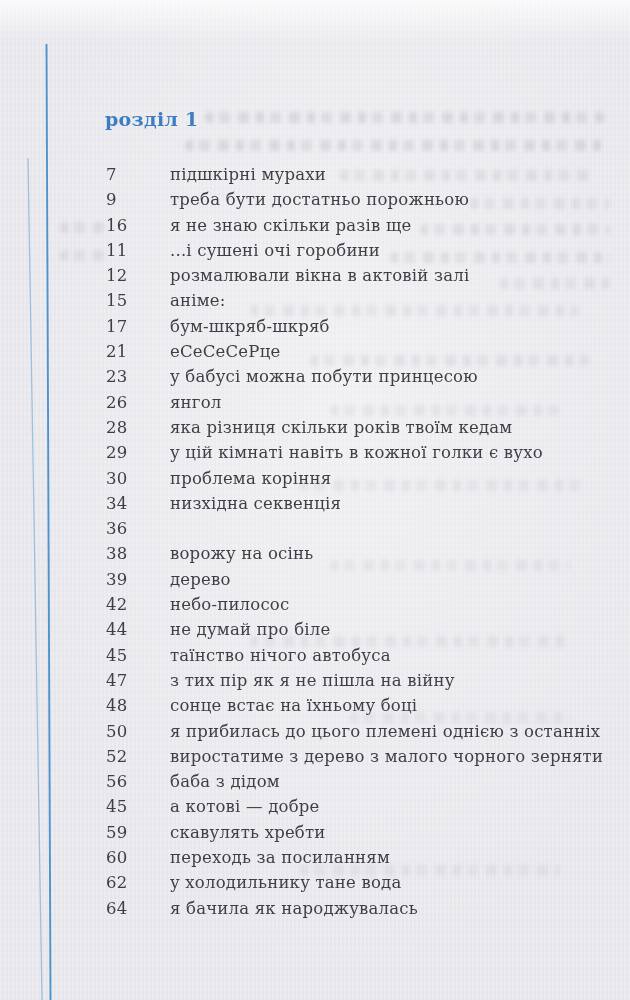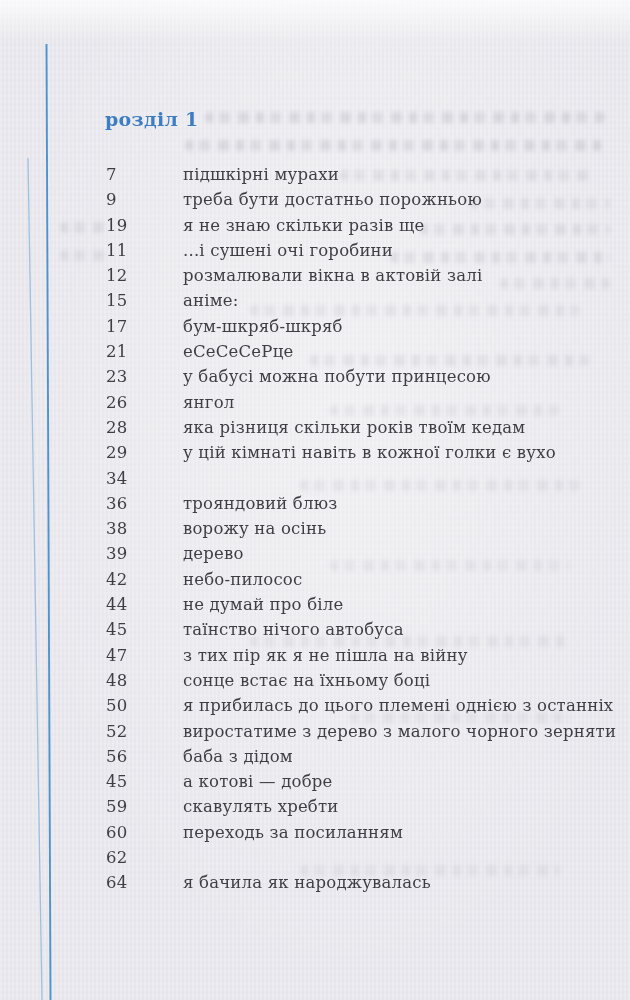--- a/index.html
+++ b/index.html
@@ -34,21 +34,20 @@
     height:25.3px;line-height:25.3px;
     color:var(--text-color,#3e3e44);
     font-size:16.5px;letter-spacing:.2px;
     white-space:nowrap;
   }
   .toc-num{
     flex:0 0 64px;
   }
   .toc-title{
     flex:1 1 auto;
-    margin-left:13px;
   }
   
   .bleed{
     position:absolute;height:11px;
     filter:blur(2px);opacity:.38;border-radius:5px;
     background:repeating-linear-gradient(90deg,
       rgba(120,122,138,.5) 0 8px, rgba(120,122,138,0) 8px 14px,
       rgba(120,122,138,.38) 14px 25px, rgba(120,122,138,0) 25px 33px,
       rgba(120,122,138,.45) 33px 44px, rgba(120,122,138,0) 44px 51px);
     pointer-events:none;
@@ -91,21 +90,21 @@
       <span class="toc-num">7</span>
       <span class="toc-title">підшкірні мурахи</span>
     </div>
 
     <div class="toc-row">
       <span class="toc-num">9</span>
       <span class="toc-title">треба бути достатньо порожньою</span>
     </div>
 
     <div class="toc-row">
-      <span class="toc-num">19</span>
+      <span class="toc-num">16</span>
       <span class="toc-title">я не знаю скільки разів ще</span>
     </div>
 
     <div class="toc-row">
       <span class="toc-num">11</span>
       <span class="toc-title">...і сушені очі горобини</span>
     </div>
 
     <div class="toc-row">
       <span class="toc-num">12</span>
@@ -141,28 +140,32 @@
     <div class="toc-row">
       <span class="toc-num">28</span>
       <span class="toc-title">яка різниця скільки років твоїм кедам</span>
     </div>
 
     <div class="toc-row">
       <span class="toc-num">29</span>
       <span class="toc-title">у цій кімнаті навіть в кожної голки є вухо</span>
     </div>
 
+    <div class="toc-row">
+      <span class="toc-num">30</span>
+      <span class="toc-title">проблема коріння</span>
+    </div>
 
     <div class="toc-row">
       <span class="toc-num">34</span>
+      <span class="toc-title">низхідна секвенція</span>
     </div>
 
     <div class="toc-row">
       <span class="toc-num">36</span>
-      <span class="toc-title">трояндовий блюз</span>
     </div>
 
     <div class="toc-row">
       <span class="toc-num">38</span>
       <span class="toc-title">ворожу на осінь</span>
     </div>
 
     <div class="toc-row">
       <span class="toc-num">39</span>
       <span class="toc-title">дерево</span>
@@ -218,20 +221,21 @@
       <span class="toc-title">скавулять хребти</span>
     </div>
 
     <div class="toc-row">
       <span class="toc-num">60</span>
       <span class="toc-title">переходь за посиланням</span>
     </div>
 
     <div class="toc-row">
       <span class="toc-num">62</span>
+      <span class="toc-title">у холодильнику тане вода</span>
     </div>
 
     <div class="toc-row">
       <span class="toc-num">64</span>
       <span class="toc-title">я бачила як народжувалась</span>
     </div>
   </div>
 
 </div>
 

